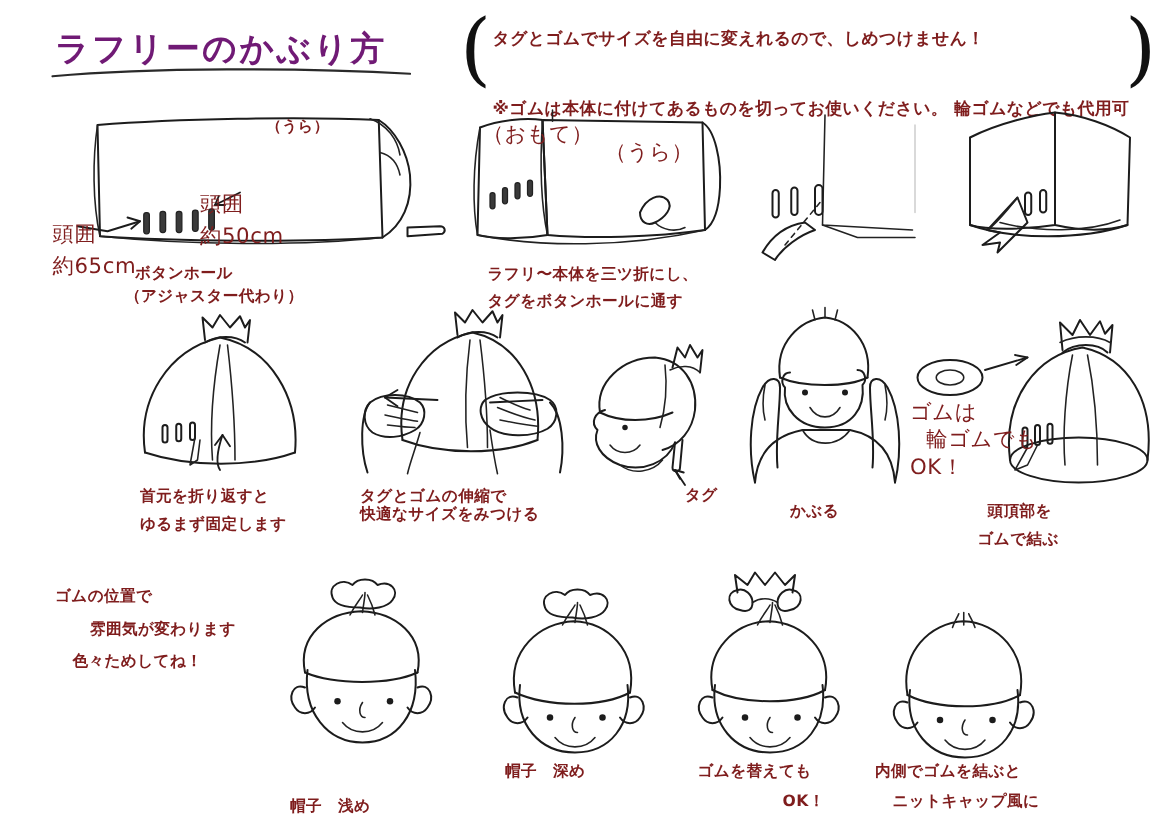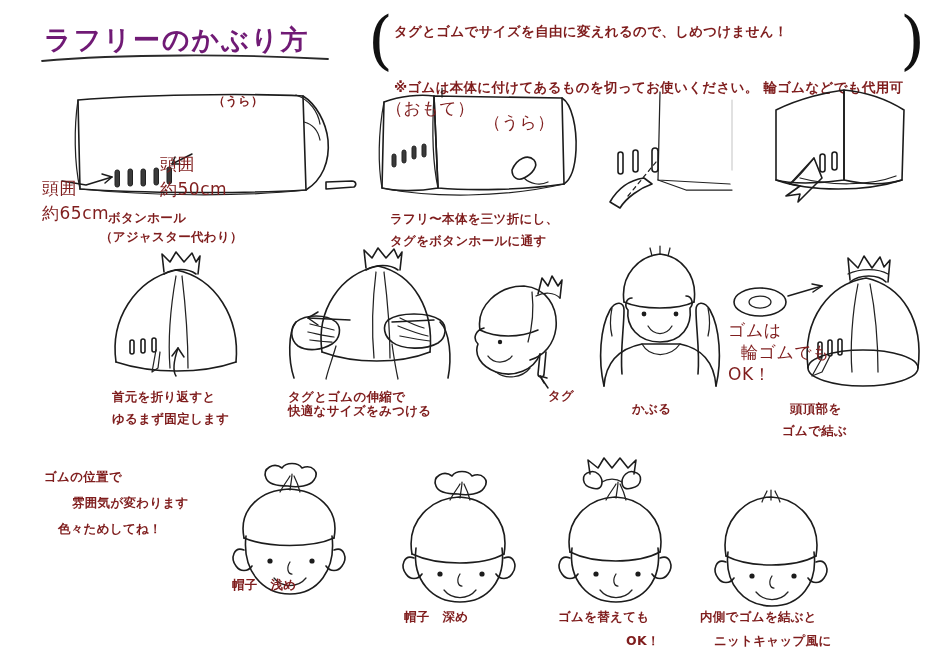--- a/index.html
+++ b/index.html
@@ -321,21 +321,21 @@
     <path class="ink-thin" d="M58 26 C 62 18, 66 14, 68 10 M68 24 C 69 16, 70 12, 70 8 M78 26 C 76 18, 74 14, 72 10"></path>
     <path class="ink" d="M44 12 C 40 2, 52 -4, 60 2 C 64 -4, 76 -4, 80 2 C 90 -2, 98 6, 92 14 C 88 20, 76 22, 66 20 C 54 20, 46 18, 44 12 Z"></path>
 
     <circle cx="48" cy="95" r="2.6" fill="#1c1c1c"></circle>
     <circle cx="90" cy="95" r="2.6" fill="#1c1c1c"></circle>
 
     <path class="ink-thin" d="M68 96 C 64 102, 66 108, 70 108"></path>
 
     <path class="ink-thin" d="M52 112 C 60 122, 76 122, 84 112"></path>
   </svg>
-  <div class="txt cap abs" style="left:232px;top:576px;">帽子　浅め</div>
+  <div class="txt cap abs" style="left:232px;top:636px;">帽子　浅め</div>
 
   <svg class="abs" style="left:392px;top:470px;" width="140" height="136">
     <path class="ink" d="M22 88 C 12 84, 8 96, 14 104 C 18 110, 26 110, 30 104"></path>
     <path class="ink" d="M112 88 C 122 84, 126 96, 120 104 C 116 110, 108 110, 104 104"></path>
 
     <path class="ink" d="M24 78 C 20 110, 40 132, 68 132 C 96 132, 114 110, 110 78"></path>
 
     <path class="ink" d="M20 84 C 14 50, 40 28, 67 27 C 94 28, 118 50, 112 84"></path>
     <path class="ink" d="M20 84 C 46 96, 90 96, 112 84"></path>
 

